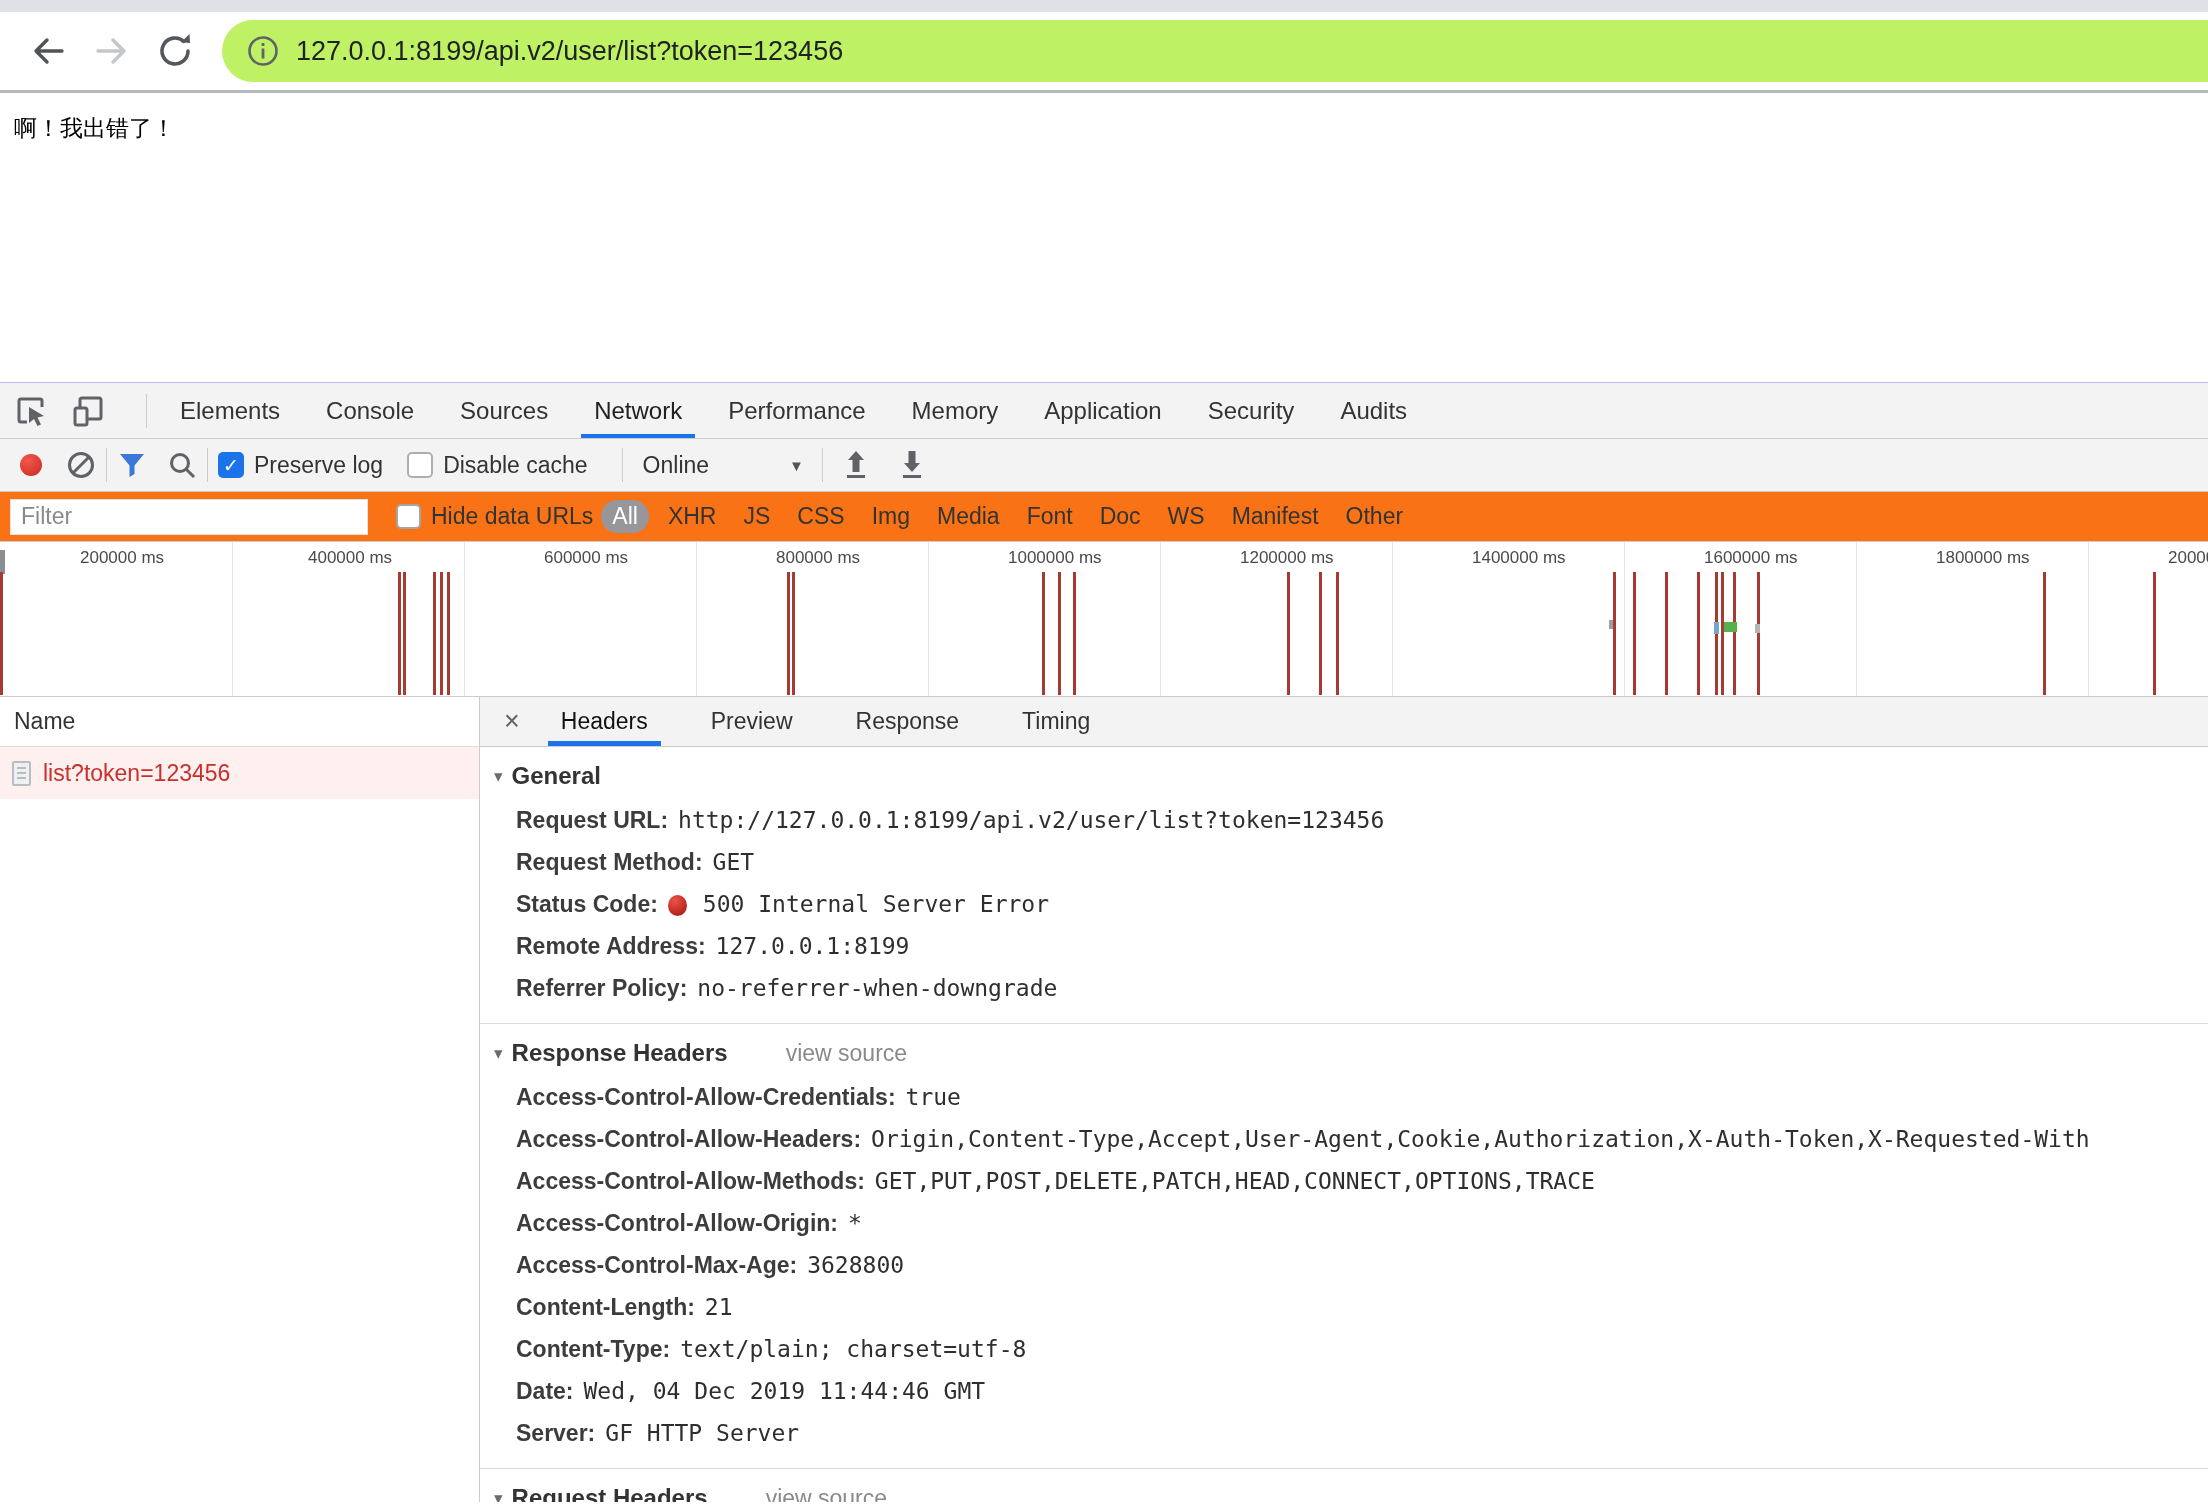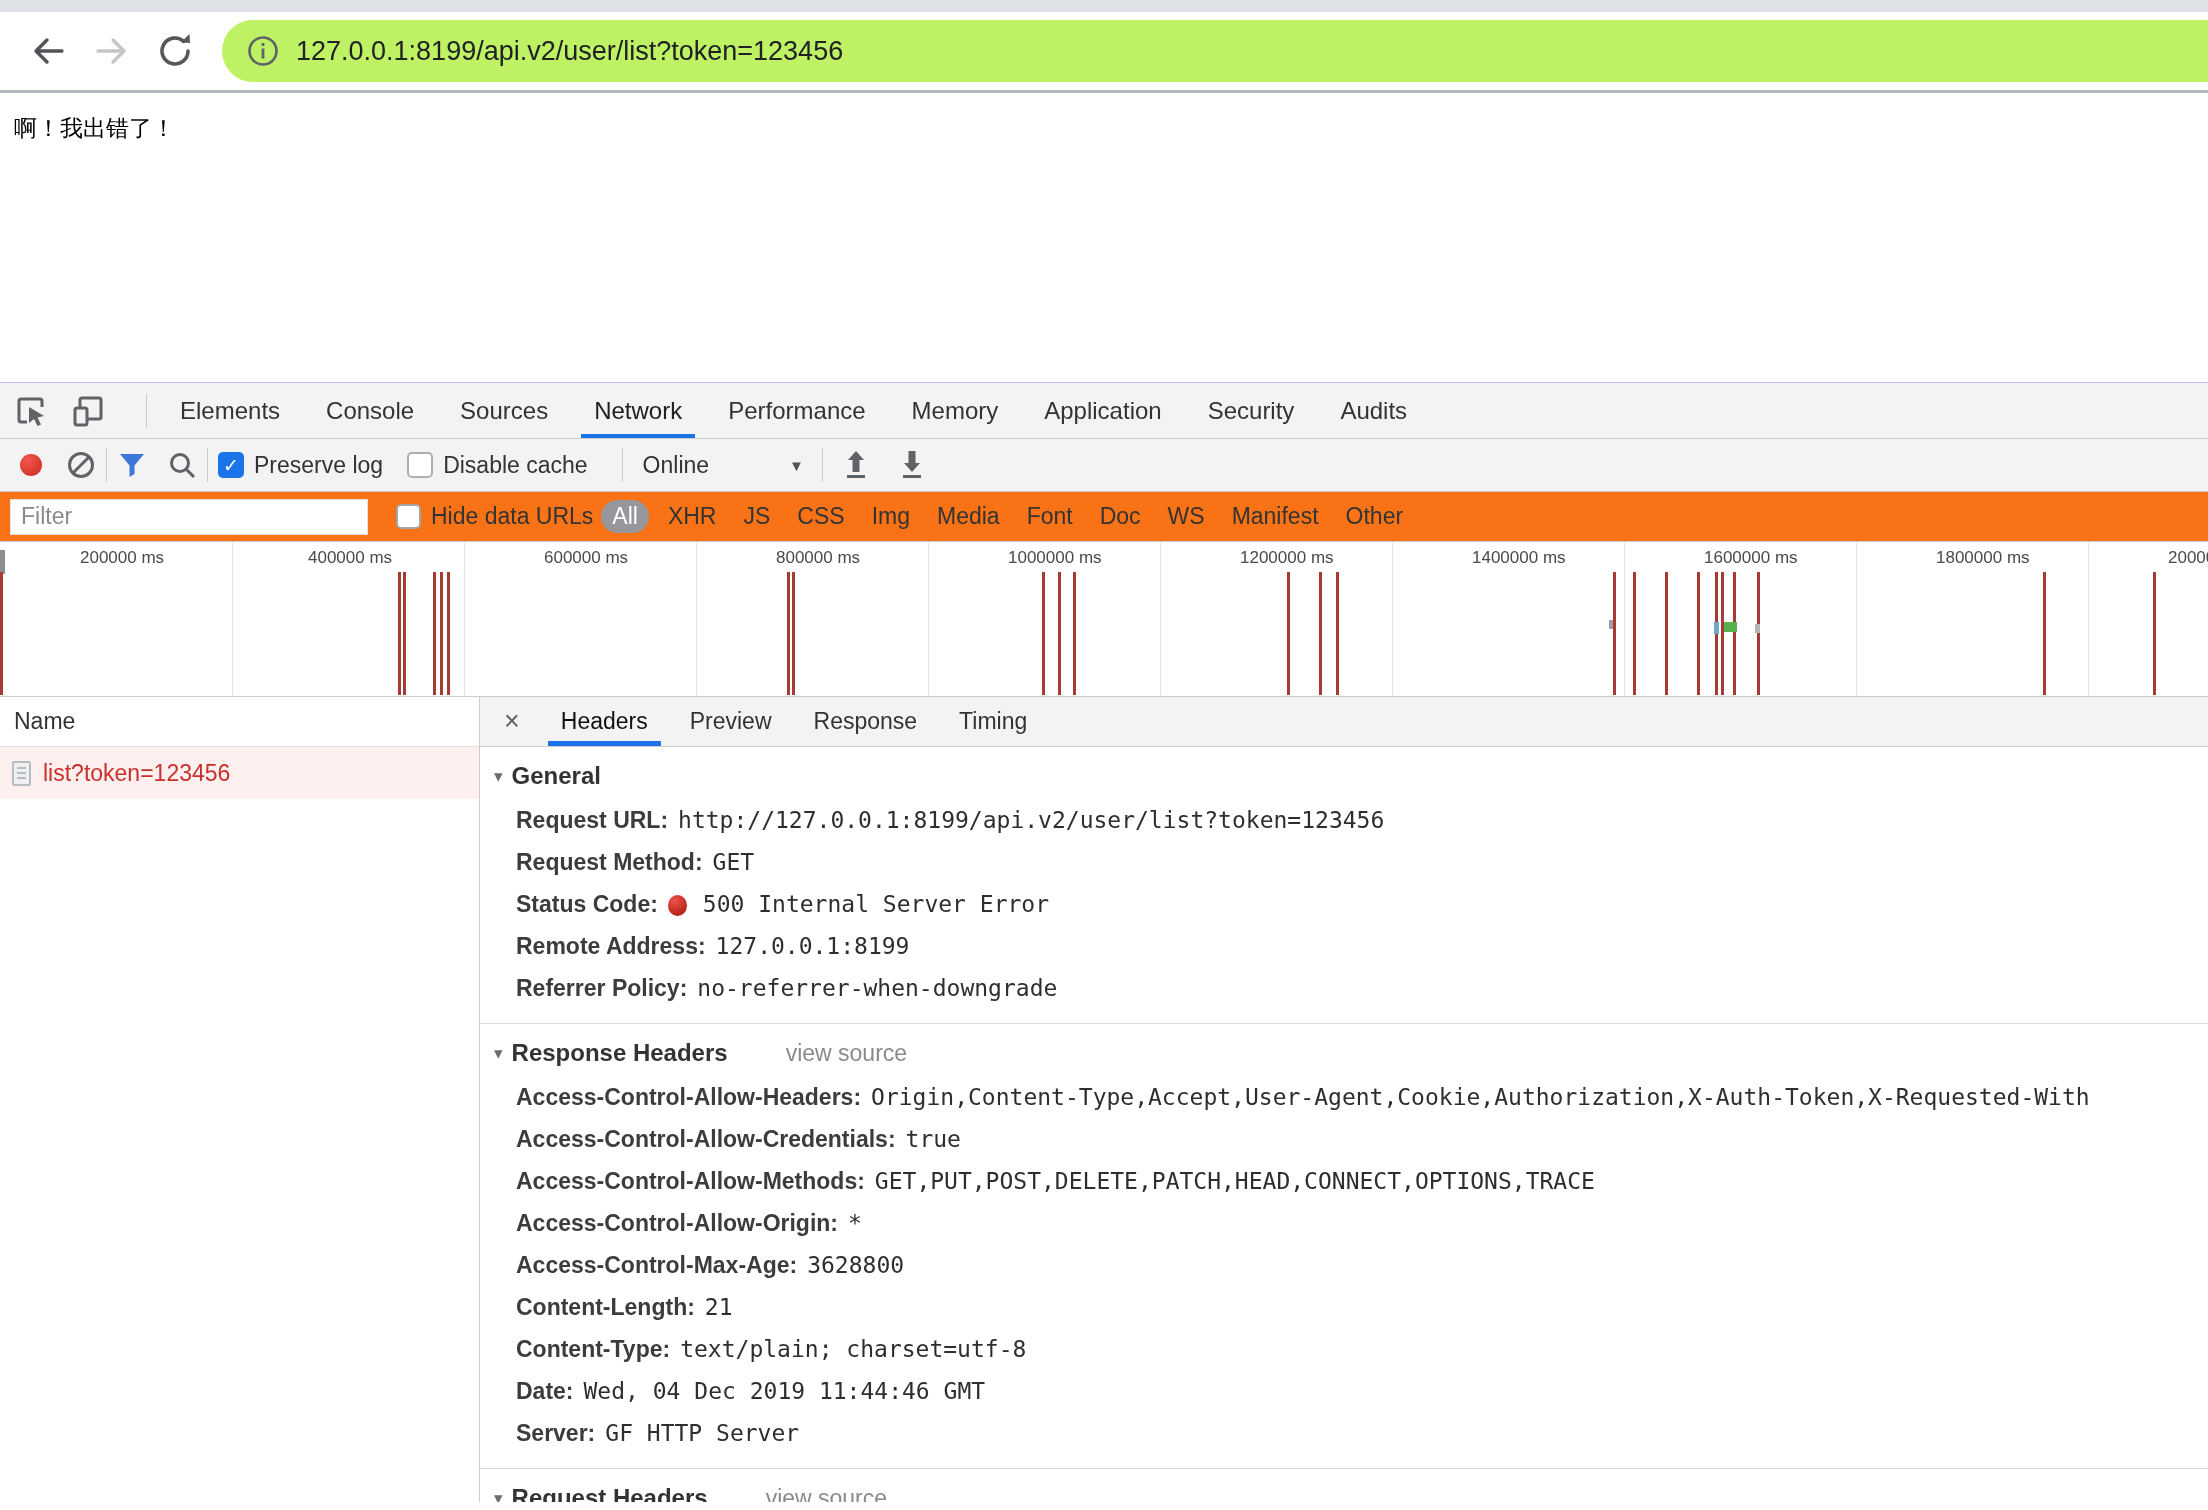--- a/index.html
+++ b/index.html
@@ -272,21 +272,21 @@
       <div class="req-head">Name</div>
       <div class="req-row">
         <span class="doc-icon"></span>
         <span>list?token=123456</span>
       </div>
     </div>
 
     <div class="details-panel">
       <div class="det-tabs">
         <span class="det-close">×</span>
-        <span id="det-tabs" style="display:flex;">
+        <span id="det-tabs" style="display:flex;gap:21px;">
             <div class="det-tab active">Headers</div>
             <div class="det-tab">Preview</div>
             <div class="det-tab">Response</div>
             <div class="det-tab">Timing</div>
           </span>
       </div>
       <div class="det-body" id="det-body">
           <div class="section">
             <div class="section-header">
               <div class="tri">▾</div>
@@ -314,26 +314,26 @@
               <div class="kv-val mono">no-referrer-when-downgrade</div>
             </div>
           </div>
           <div class="section">
             <div class="section-header">
               <div class="tri">▾</div>
               <div class="section-title" style="display: inline;">Response Headers</div>
               <div class="view-source">view source</div>
             </div>
             <div class="kv-row">
+              <div class="kv-key">Access-Control-Allow-Credentials:</div>
+              <div class="kv-val mono">true</div>
+            </div>
+            <div class="kv-row">
               <div class="kv-key">Access-Control-Allow-Headers:</div>
               <div class="kv-val mono">Origin,Content-Type,Accept,User-Agent,Cookie,Authorization,X-Auth-Token,X-Requested-With</div>
-            </div>
-            <div class="kv-row">
-              <div class="kv-key">Access-Control-Allow-Credentials:</div>
-              <div class="kv-val mono">true</div>
             </div>
             <div class="kv-row">
               <div class="kv-key">Access-Control-Allow-Methods:</div>
               <div class="kv-val mono">GET,PUT,POST,DELETE,PATCH,HEAD,CONNECT,OPTIONS,TRACE</div>
             </div>
             <div class="kv-row">
               <div class="kv-key">Access-Control-Allow-Origin:</div>
               <div class="kv-val mono">*</div>
             </div>
             <div class="kv-row">

